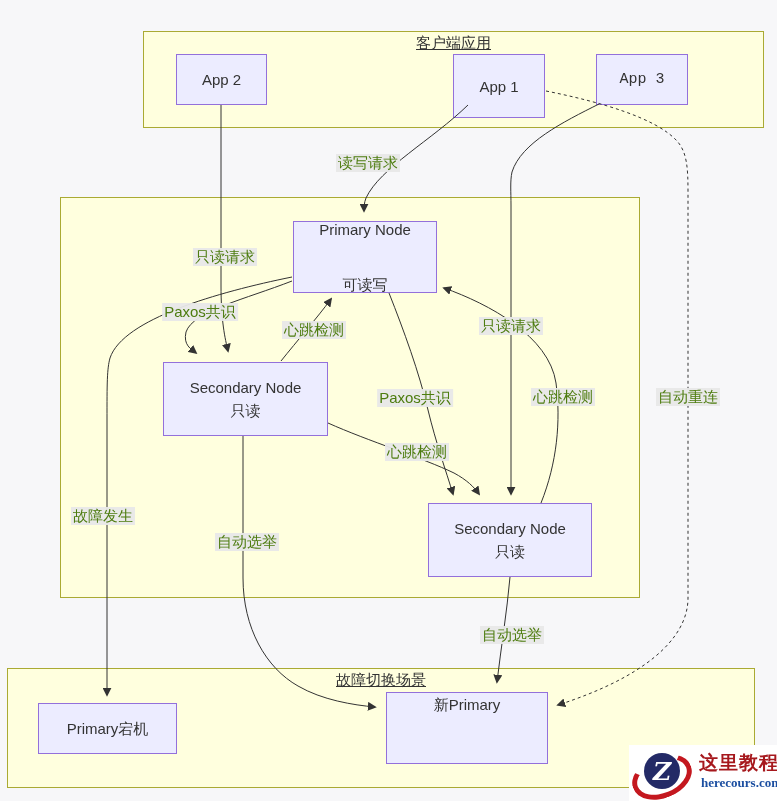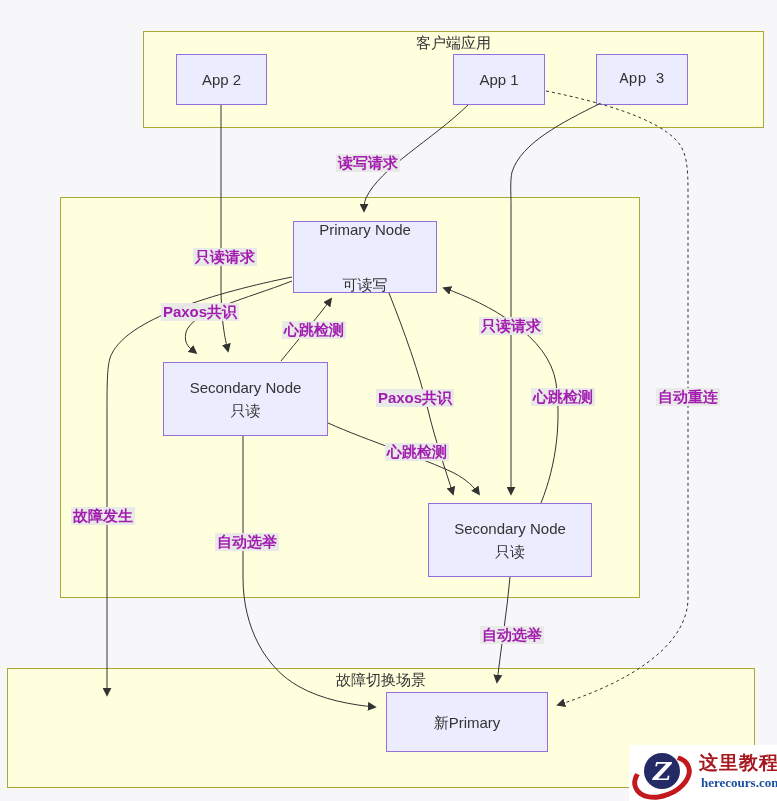--- a/index.html
+++ b/index.html
@@ -10,43 +10,43 @@
   }
   .stage{position:absolute;left:0;top:0;width:777px;height:801px;}
 
   
   .cluster{
     position:absolute;background:#ffffde;border:1px solid #aaaa33;
     box-sizing:border-box;z-index:1;
   }
   .cluster-title{
     position:absolute;top:3px;left:0;right:0;text-align:center;
-    font-size:15px;color:#333;z-index:2;white-space:nowrap;
+    font-size:15px;color:#333;z-index:2;white-space:nowrap;text-decoration:underline;
   }
 
   
   .node{
     position:absolute;background:#ececff;border:1px solid #9370db;
     box-sizing:border-box;display:flex;flex-direction:column;
     align-items:center;justify-content:center;
     font-size:15px;color:#333;line-height:23px;text-align:center;
     z-index:2;white-space:nowrap;
   }
 
   
   svg.edges{position:absolute;left:0;top:0;z-index:3;pointer-events:none;}
   .edge{stroke:#333333;stroke-width:1;fill:none;}
   .edge.dashed{stroke-dasharray:3 3;}
 
   
   .edge-label{
     position:absolute;transform:translate(-50%,-50%);
-    background:rgba(232,232,232,.95);color:#a21caf;
+    background:rgba(232,232,232,.95);color:#4d7c0f;
     font-size:15px;line-height:18px;padding:0 2px;
-    white-space:nowrap;z-index:4;font-weight:bold;
+    white-space:nowrap;z-index:4;
   }
 
   
   .watermark{
     position:absolute;left:629px;top:745px;width:148px;height:56px;
     background:#ffffff;z-index:5;
   }
   .wm-logo{position:absolute;left:1px;top:3px;width:66px;height:50px;}
   .wm-ring{
     position:absolute;left:1px;top:8px;width:52px;height:32px;
@@ -79,21 +79,21 @@
   <div class="cluster-title" style="left:143px;top:34px;width:621px;">客户端应用</div>
 
   <div class="cluster" style="left:60px;top:197px;width:580px;height:401px;"></div>
 
   <div class="cluster" style="left:7px;top:668px;width:748px;height:120px;"></div>
   <div class="cluster-title" style="left:7px;top:671px;width:748px;">故障切换场景</div>
 
   <div class="node" style="left:176px;top:54px;width:91px;height:51px;">
     <span>App 2</span>
   </div>
-  <div class="node" style="left:453px;top:54px;width:92px;height:51px;">
+  <div class="node" style="left:453px;top:54px;width:92px;height:64px;">
     <span>App 1</span>
   </div>
   <div class="node" style="left:596px;top:54px;width:92px;height:51px;font-family:Liberation Mono, monospace;">
     <span>App 3</span>
   </div>
 
   <div class="node" style="left:293px;top:221px;width:144px;height:72px;gap:32px;">
     <span>Primary Node</span>
     <span>可读写</span>
   </div>
@@ -101,22 +101,25 @@
   <div class="node" style="left:163px;top:362px;width:165px;height:74px;">
     <span>Secondary Node</span>
     <span>只读</span>
   </div>
 
   <div class="node" style="left:428px;top:503px;width:164px;height:74px;">
     <span>Secondary Node</span>
     <span>只读</span>
   </div>
 
+  <div class="node" style="left:38px;top:703px;width:139px;height:51px;">
+    <span>Primary宕机</span>
+  </div>
 
-  <div class="node" style="left:386px;top:692px;width:162px;height:60px;">
+  <div class="node" style="left:386px;top:692px;width:162px;height:72px;justify-content:space-between;">
     <span>新Primary</span>
   </div>
 
   <svg class="edges" width="777" height="801" viewBox="0 0 777 801">
     <defs>
       <marker id="arr" viewBox="0 0 10 10" refX="8" refY="5" markerWidth="9" markerHeight="9" markerUnits="userSpaceOnUse" orient="auto">
         <path d="M0,0 L10,5 L0,10 Z" fill="#333333"></path>
       </marker>
     </defs>
     <path class="edge" marker-end="url(#arr)" d="M 468,105 C 432,140 380,168 366,198 C 364,203 364,207 364,211"></path>

